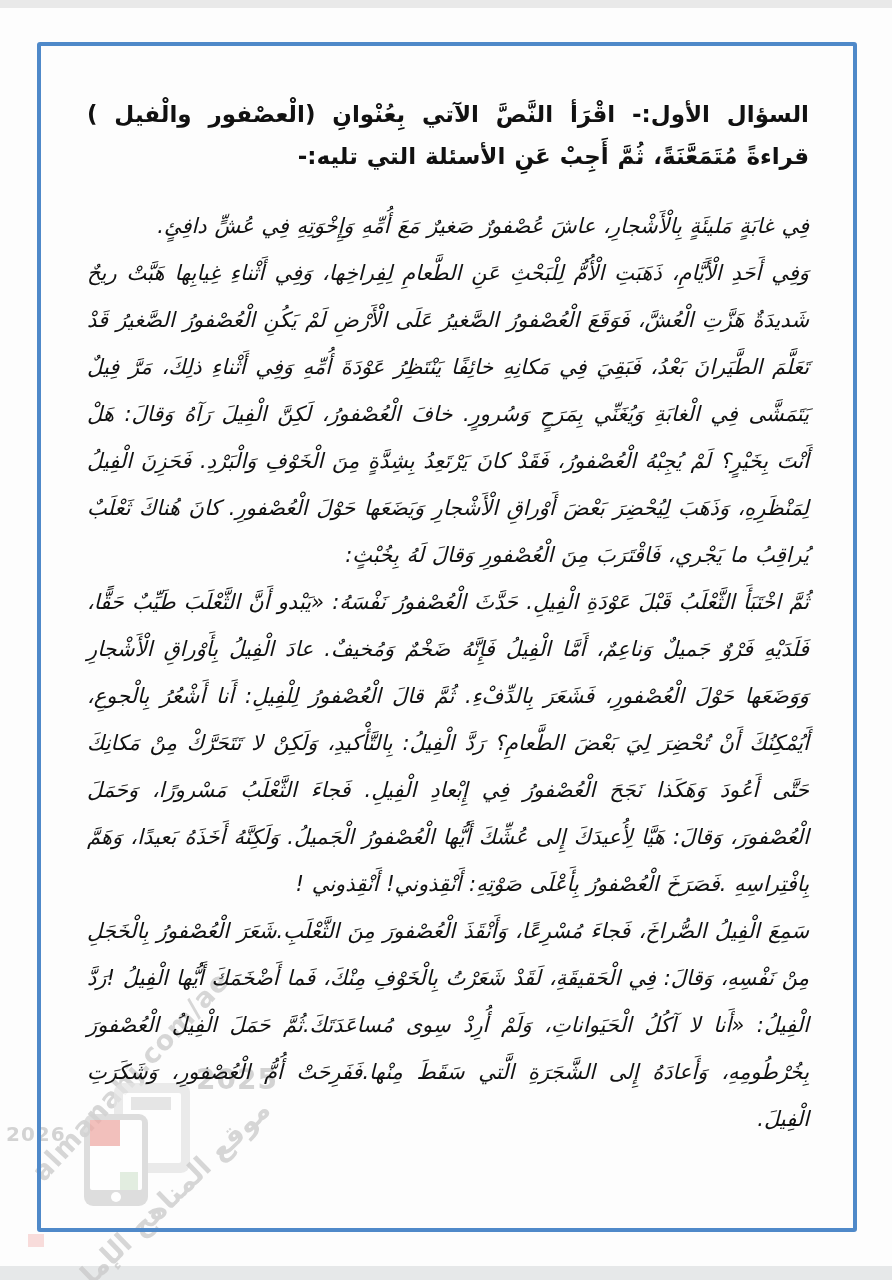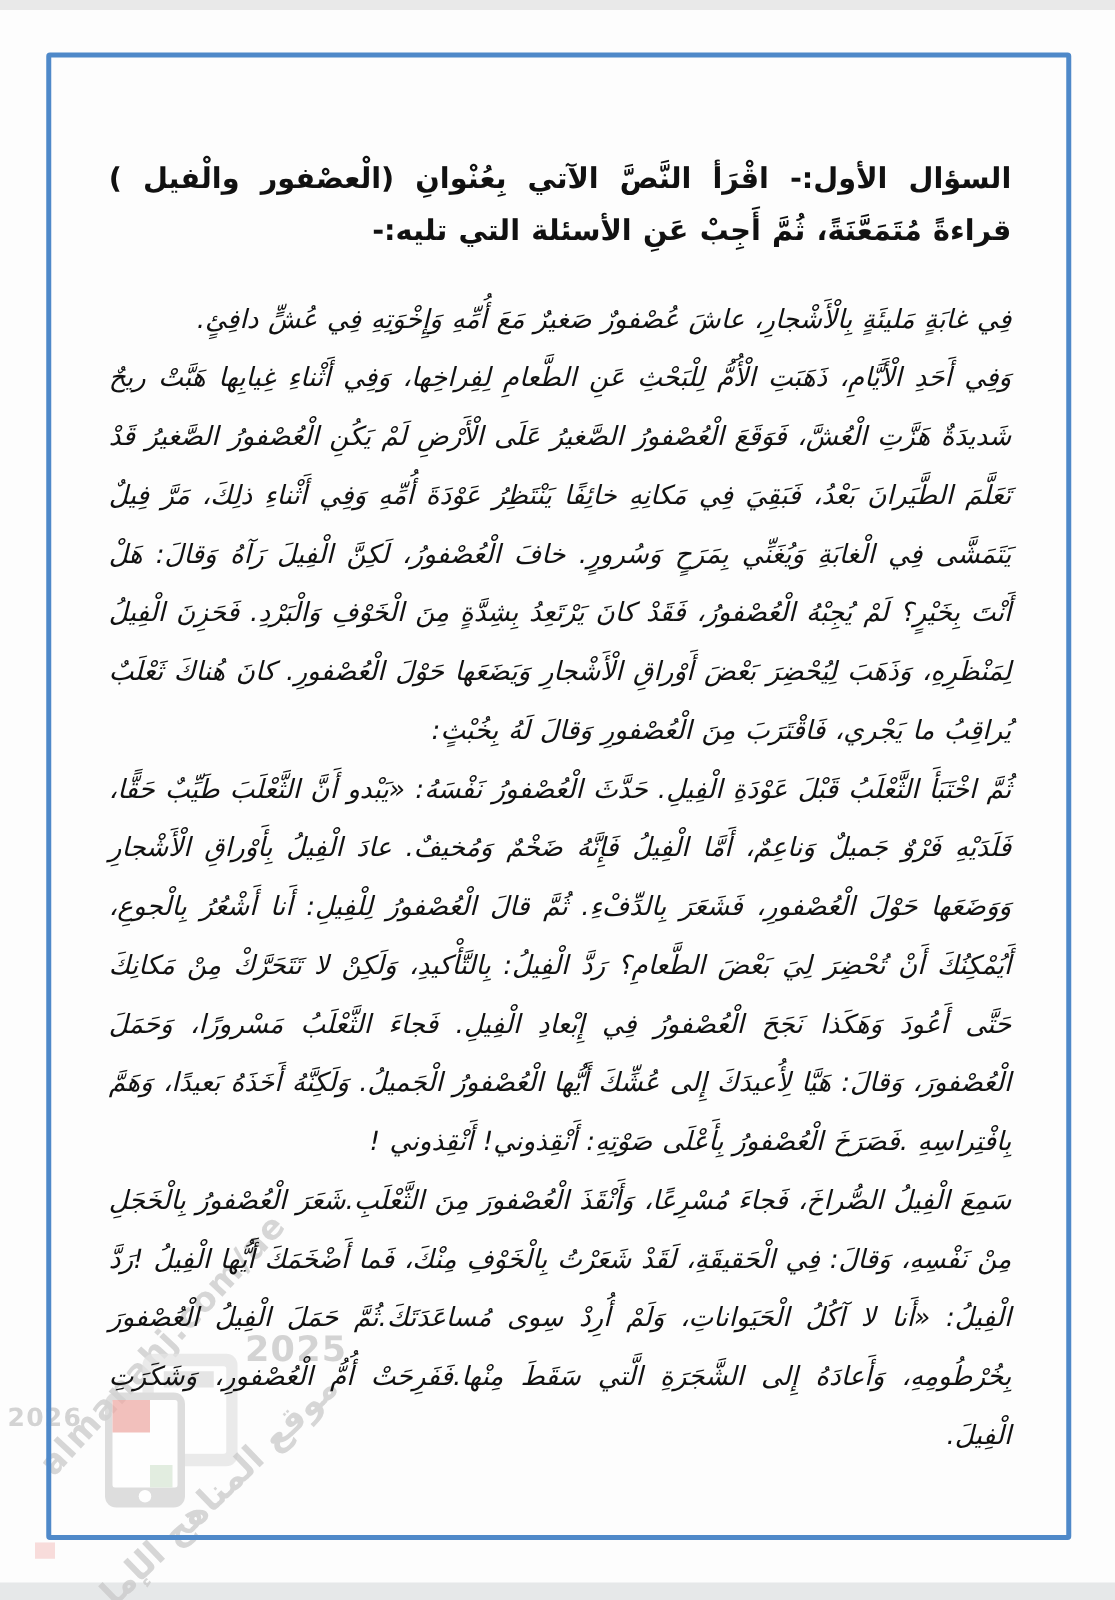--- a/index.html
+++ b/index.html
@@ -66,21 +66,21 @@
     position: absolute; left: 37px; top: 42px;
     width: 812px; height: 1182px;
     border: 4px solid #4f89c9;
     border-radius: 3px;
     background: transparent;
     z-index: 2;
     box-sizing: content-box;
   }
   .content {
     position: absolute; inset: 0;
-    padding: 76px 44px 0 46px;
+    padding: 47px 44px 0 46px;
     direction: rtl;
   }
   .question-header {
     margin: 0 0 26px 0;
     font-size: 23px;
     font-weight: bold;
     line-height: 42px;
     text-align: justify;
     word-spacing: 1px;
   }

